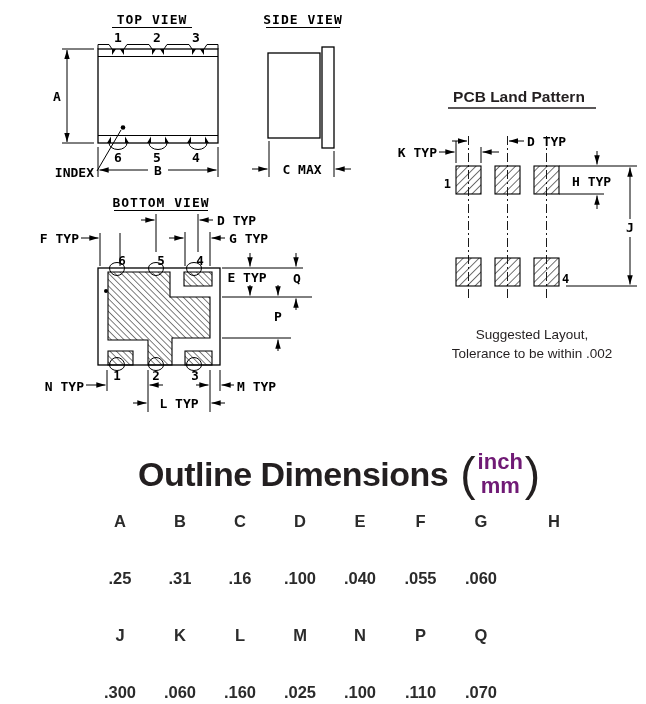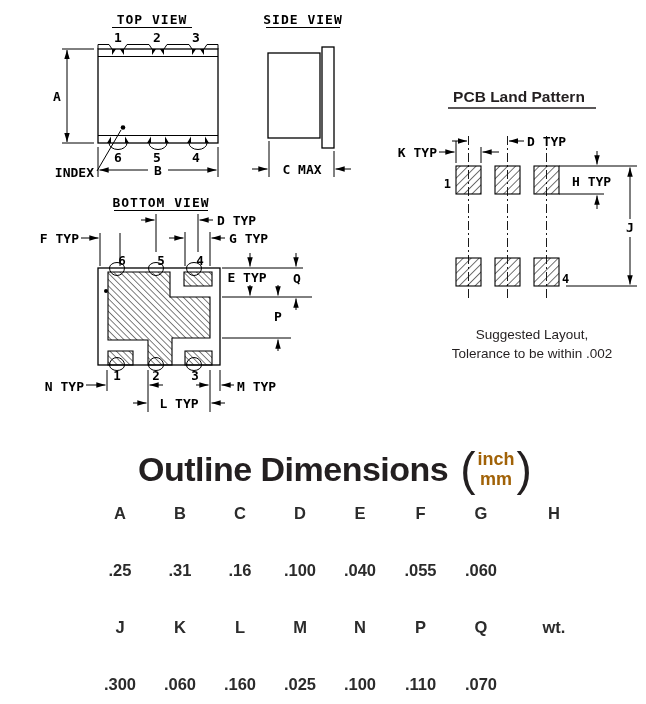--- a/index.html
+++ b/index.html
@@ -25,21 +25,21 @@
   .ln-thick { stroke:#000; stroke-width:1.3; fill:none; }
   .cl { stroke:#000; stroke-width:0.9; fill:none; stroke-dasharray:9 3 2 3; }
 
   
   .dims { position:absolute; left:0; top:442px; width:646px; color:#231f20; }
   .dims-title-row { display:flex; align-items:center; margin:8px 0 10px 138px; }
   .dims-title { font-size:34px; font-weight:700; letter-spacing:-0.5px; color:#231f20; }
   .unit-wrap { display:flex; align-items:center; margin-left:12px; }
   .paren { font-size:46px; font-weight:500; line-height:0.85; color:#231f20; }
   .unit-stack { display:flex; flex-direction:column; align-items:center; margin:0 2px; }
-  .unit-stack span { font-size:18px; font-weight:700; line-height:1.1; color:#a16207; }
+  .unit-stack span { font-size:22px; font-weight:700; line-height:1.1; color:#701a75; }
   .grid { display:grid; grid-template-columns:60px 60px 60px 60px 60px 61px 60px 86px; margin-left:90px; }
   .grid + .grid { margin-top:30px; }
   .cell { text-align:center; font-size:16.5px; padding:4px 0; }
   .hdr .cell { font-weight:700; color:#2b2b2b; }
   .inch .cell { font-weight:700; color:#2b2b2b; }
   .mm .cell { font-weight:400; color:#9da0a3; }
 </style>
 </head>
 <body>
 
@@ -318,21 +318,20 @@
   </div>
 
   <div class="grid hdr">
     <div class="cell">J</div>
     <div class="cell">K</div>
     <div class="cell">L</div>
     <div class="cell">M</div>
     <div class="cell">N</div>
     <div class="cell">P</div>
     <div class="cell">Q</div>
-    <div class="cell">wt.</div>
   </div>
   <div class="grid inch">
     <div class="cell">.300</div>
     <div class="cell">.060</div>
     <div class="cell">.160</div>
     <div class="cell">.025</div>
     <div class="cell">.100</div>
     <div class="cell">.110</div>
     <div class="cell">.070</div>
   </div>

